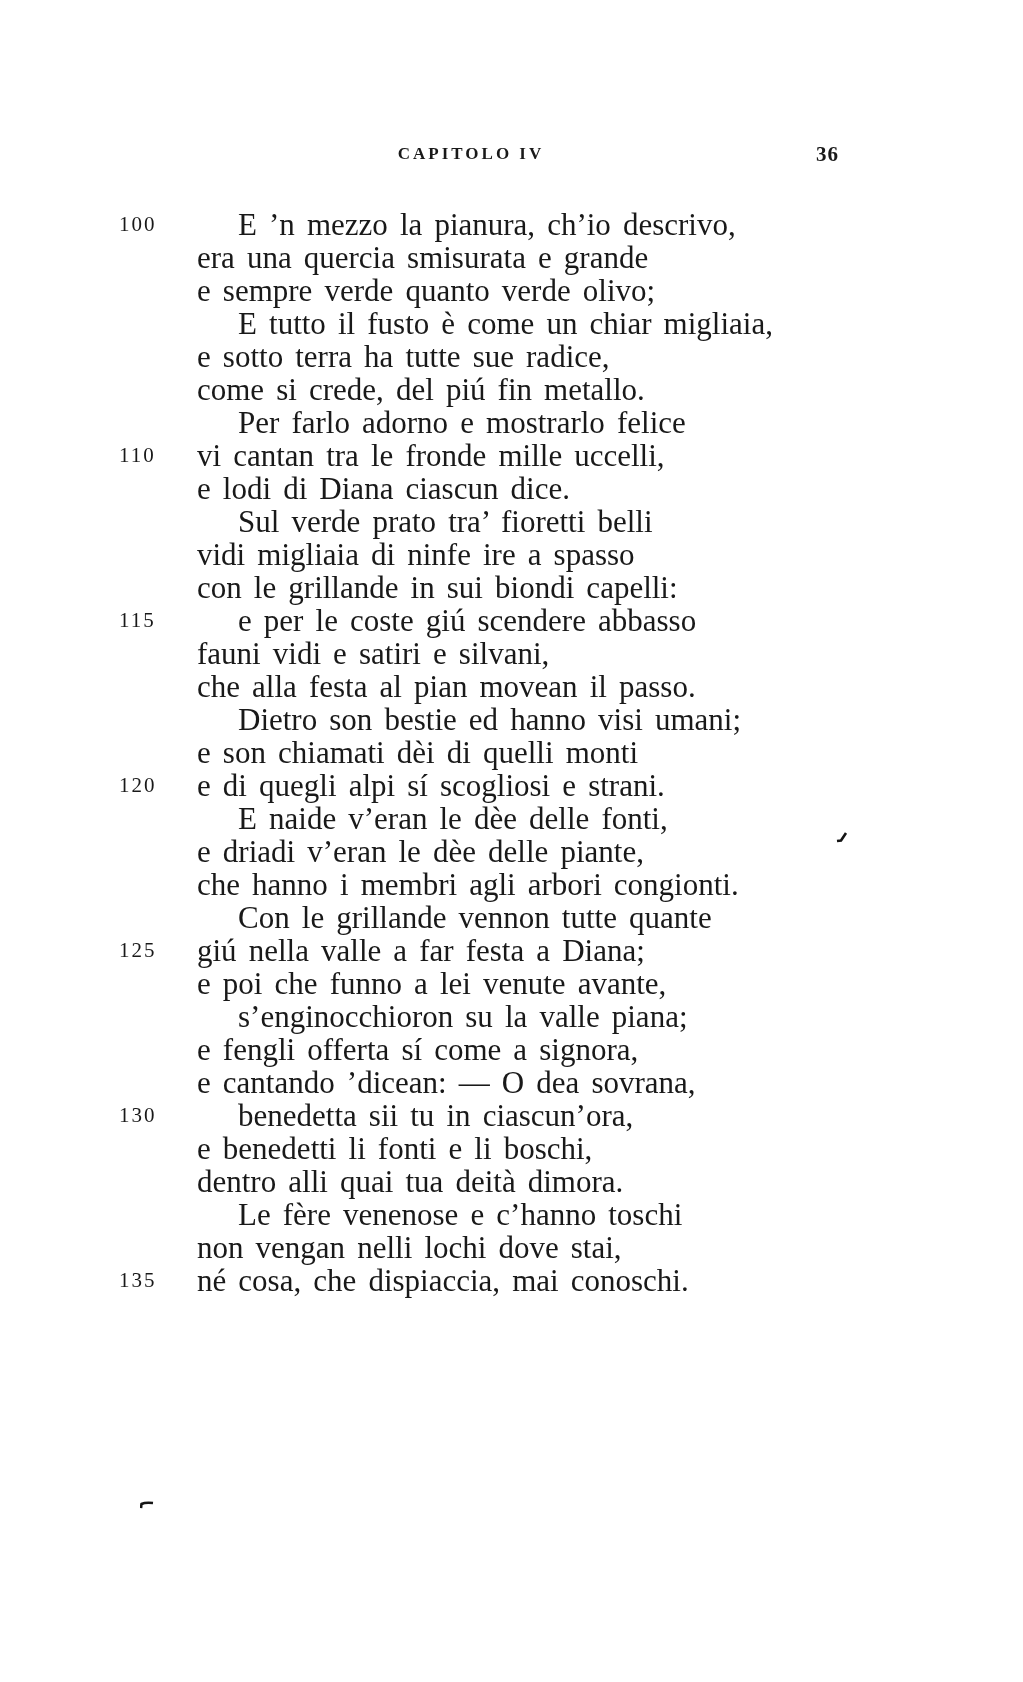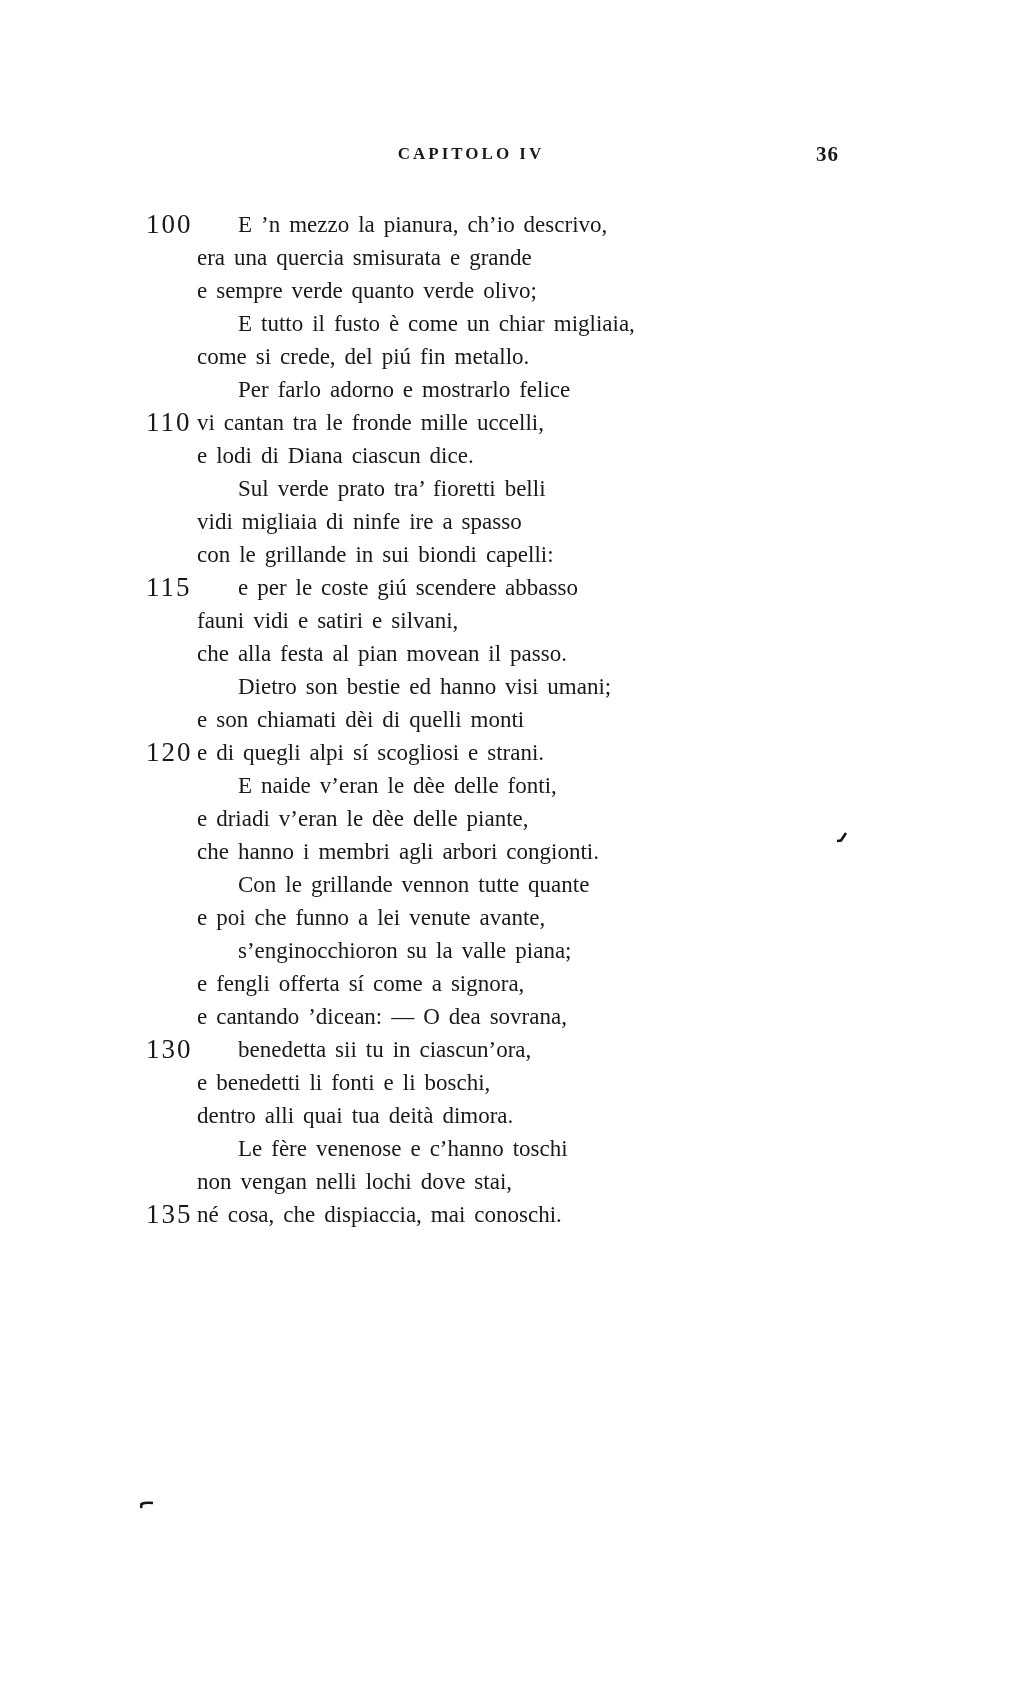--- a/index.html
+++ b/index.html
@@ -47,28 +47,27 @@
     width: 100%;
   }
   .poem-line {
     position: relative;
     height: 33px;
     line-height: 33px;
   }
   .line-num {
     position: absolute;
     left: 119px;
-    font-size: 27px;
+    font-size: 21px;
     letter-spacing: 2px;
-    margin-left: 27px;
   }
   .verse {
     position: absolute;
     left: 197px;
-    font-size: 23px;
+    font-size: 31px;
     word-spacing: 0.14em;
     white-space: pre;
   }
   .verse.indent {
     left: 238px;
   }
   
   .speck {
     position: absolute;
     background: #141414;
@@ -96,20 +95,23 @@
       <div class="poem-line">
         <span class="verse">era una quercia smisurata e grande</span>
       </div>
       <div class="poem-line">
         <span class="verse">e sempre verde quanto verde olivo;</span>
       </div>
       <div class="poem-line">
         <span class="verse indent">E tutto il fusto è come un chiar migliaia,</span>
       </div>
       <div class="poem-line">
+        <span class="verse">e sotto terra ha tutte sue radice,</span>
+      </div>
+      <div class="poem-line">
         <span class="verse">come si crede, del piú fin metallo.</span>
       </div>
       <div class="poem-line">
         <span class="verse indent">Per farlo adorno e mostrarlo felice</span>
       </div>
       <div class="poem-line">
         <span class="line-num">110</span>
         <span class="verse">vi cantan tra le fronde mille uccelli,</span>
       </div>
       <div class="poem-line">
@@ -148,20 +150,24 @@
         <span class="verse indent">E naide v’eran le dèe delle fonti,</span>
       </div>
       <div class="poem-line">
         <span class="verse">e driadi v’eran le dèe delle piante,</span>
       </div>
       <div class="poem-line">
         <span class="verse">che hanno i membri agli arbori congionti.</span>
       </div>
       <div class="poem-line">
         <span class="verse indent">Con le grillande vennon tutte quante</span>
+      </div>
+      <div class="poem-line">
+        <span class="line-num">125</span>
+        <span class="verse">giú nella valle a far festa a Diana;</span>
       </div>
       <div class="poem-line">
         <span class="verse">e poi che funno a lei venute avante,</span>
       </div>
       <div class="poem-line">
         <span class="verse indent">s’enginocchioron su la valle piana;</span>
       </div>
       <div class="poem-line">
         <span class="verse">e fengli offerta sí come a signora,</span>
       </div>

